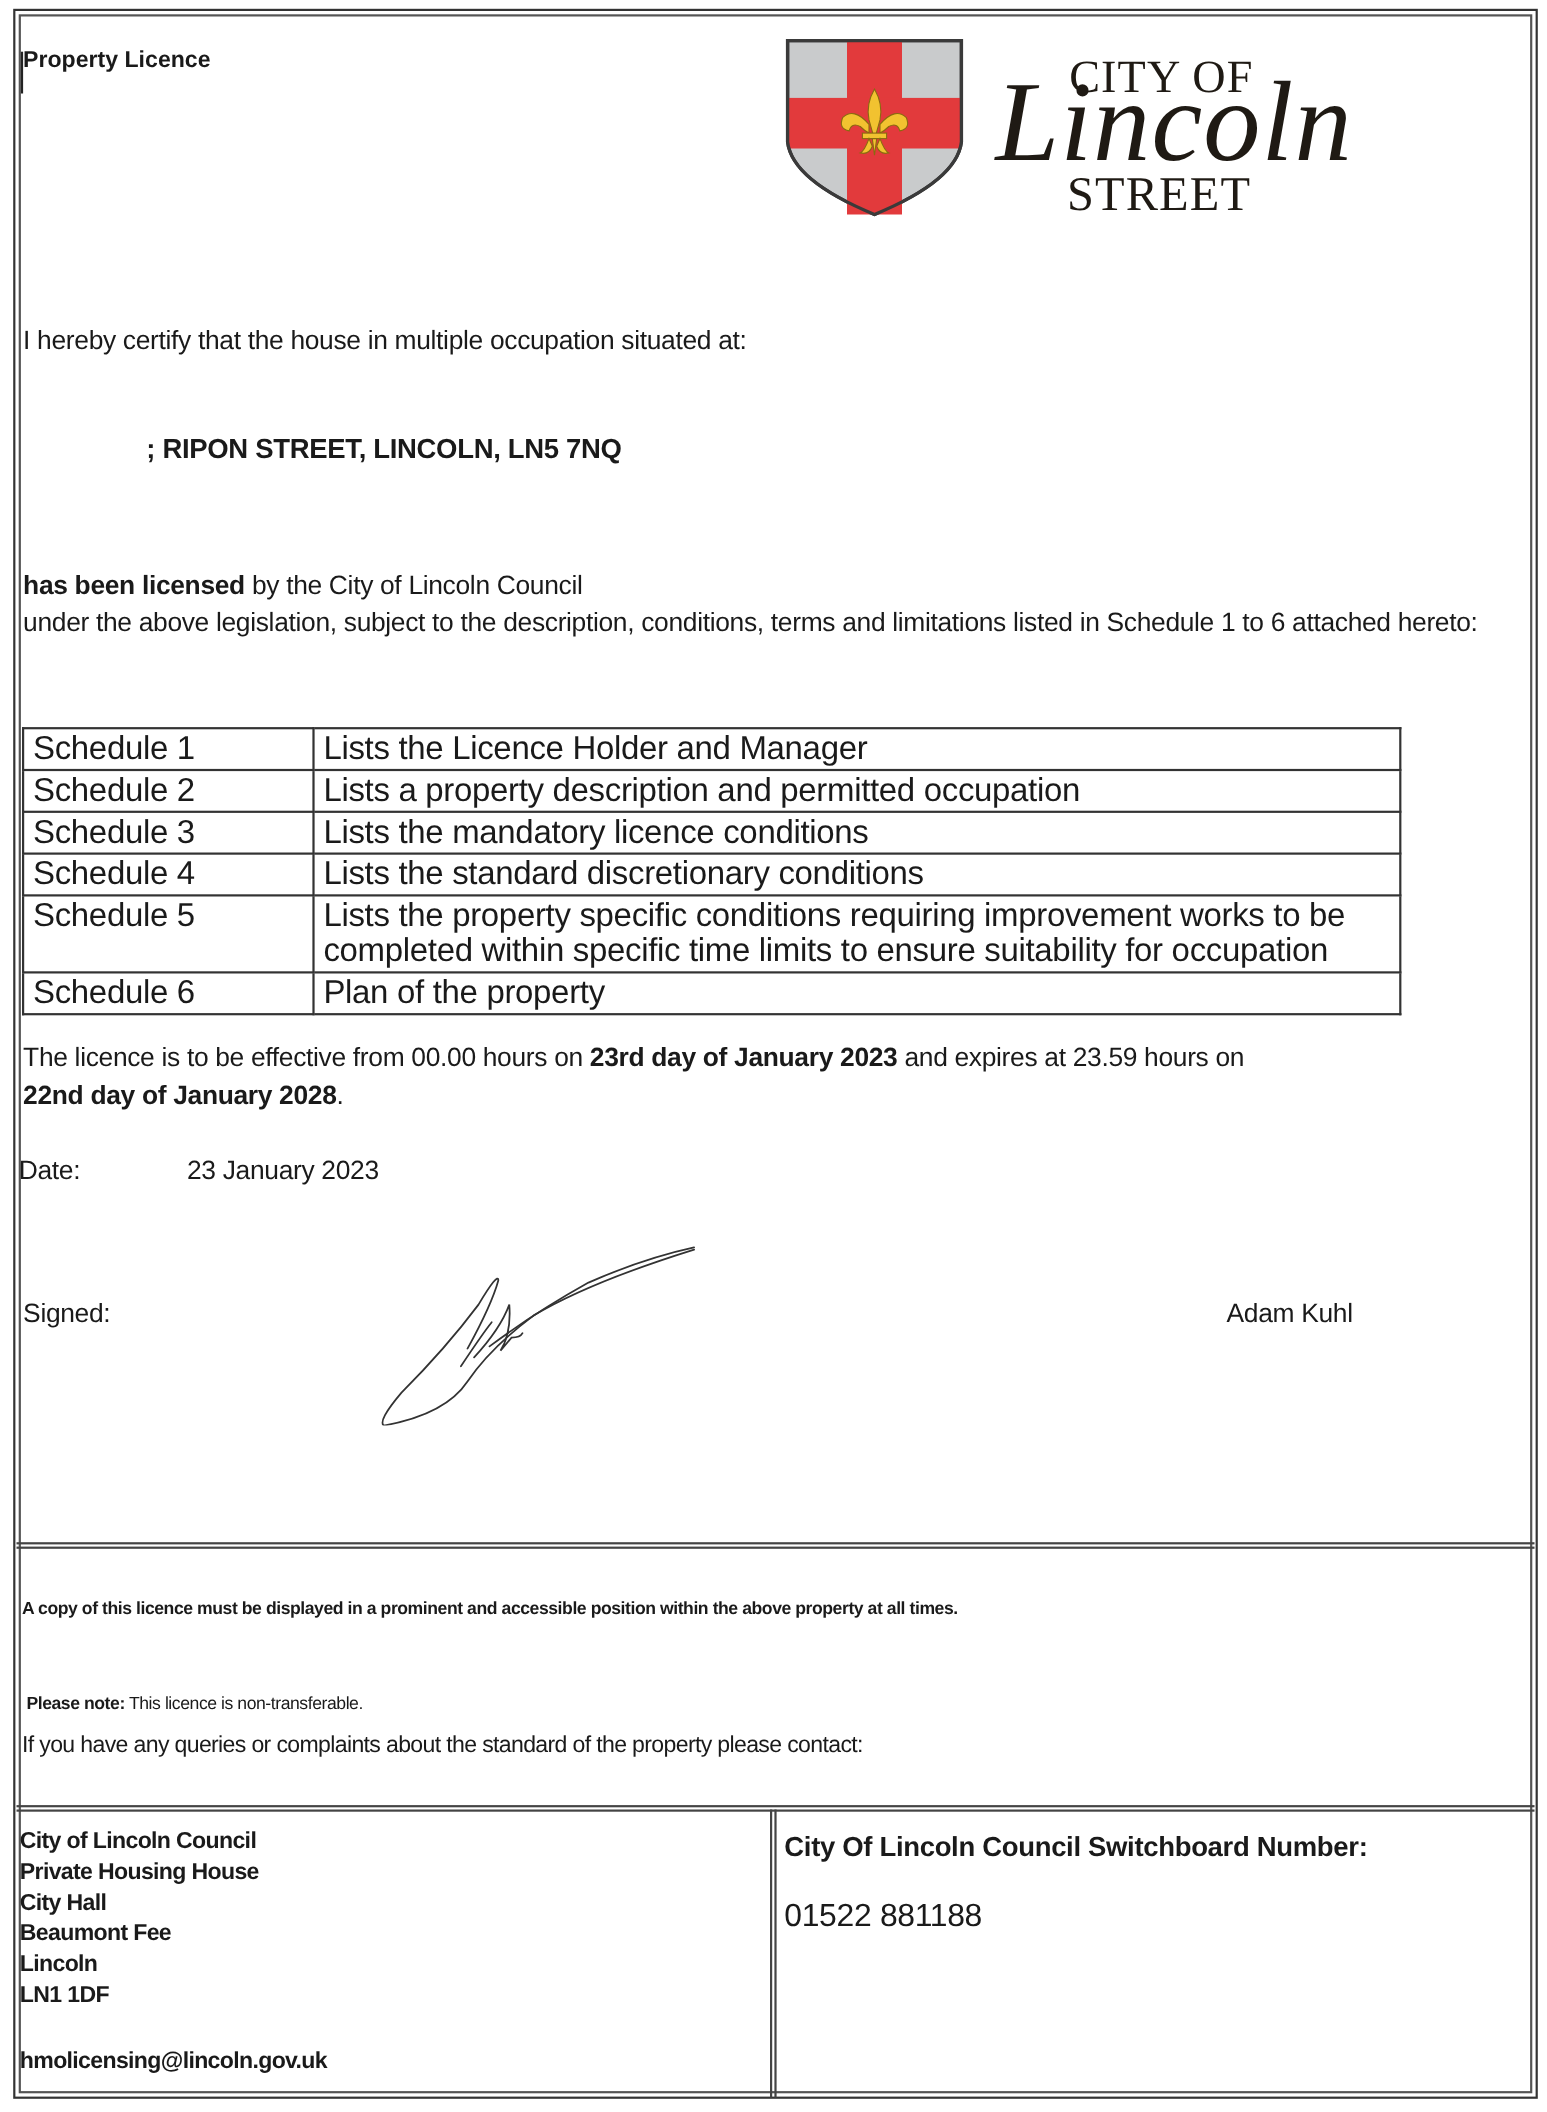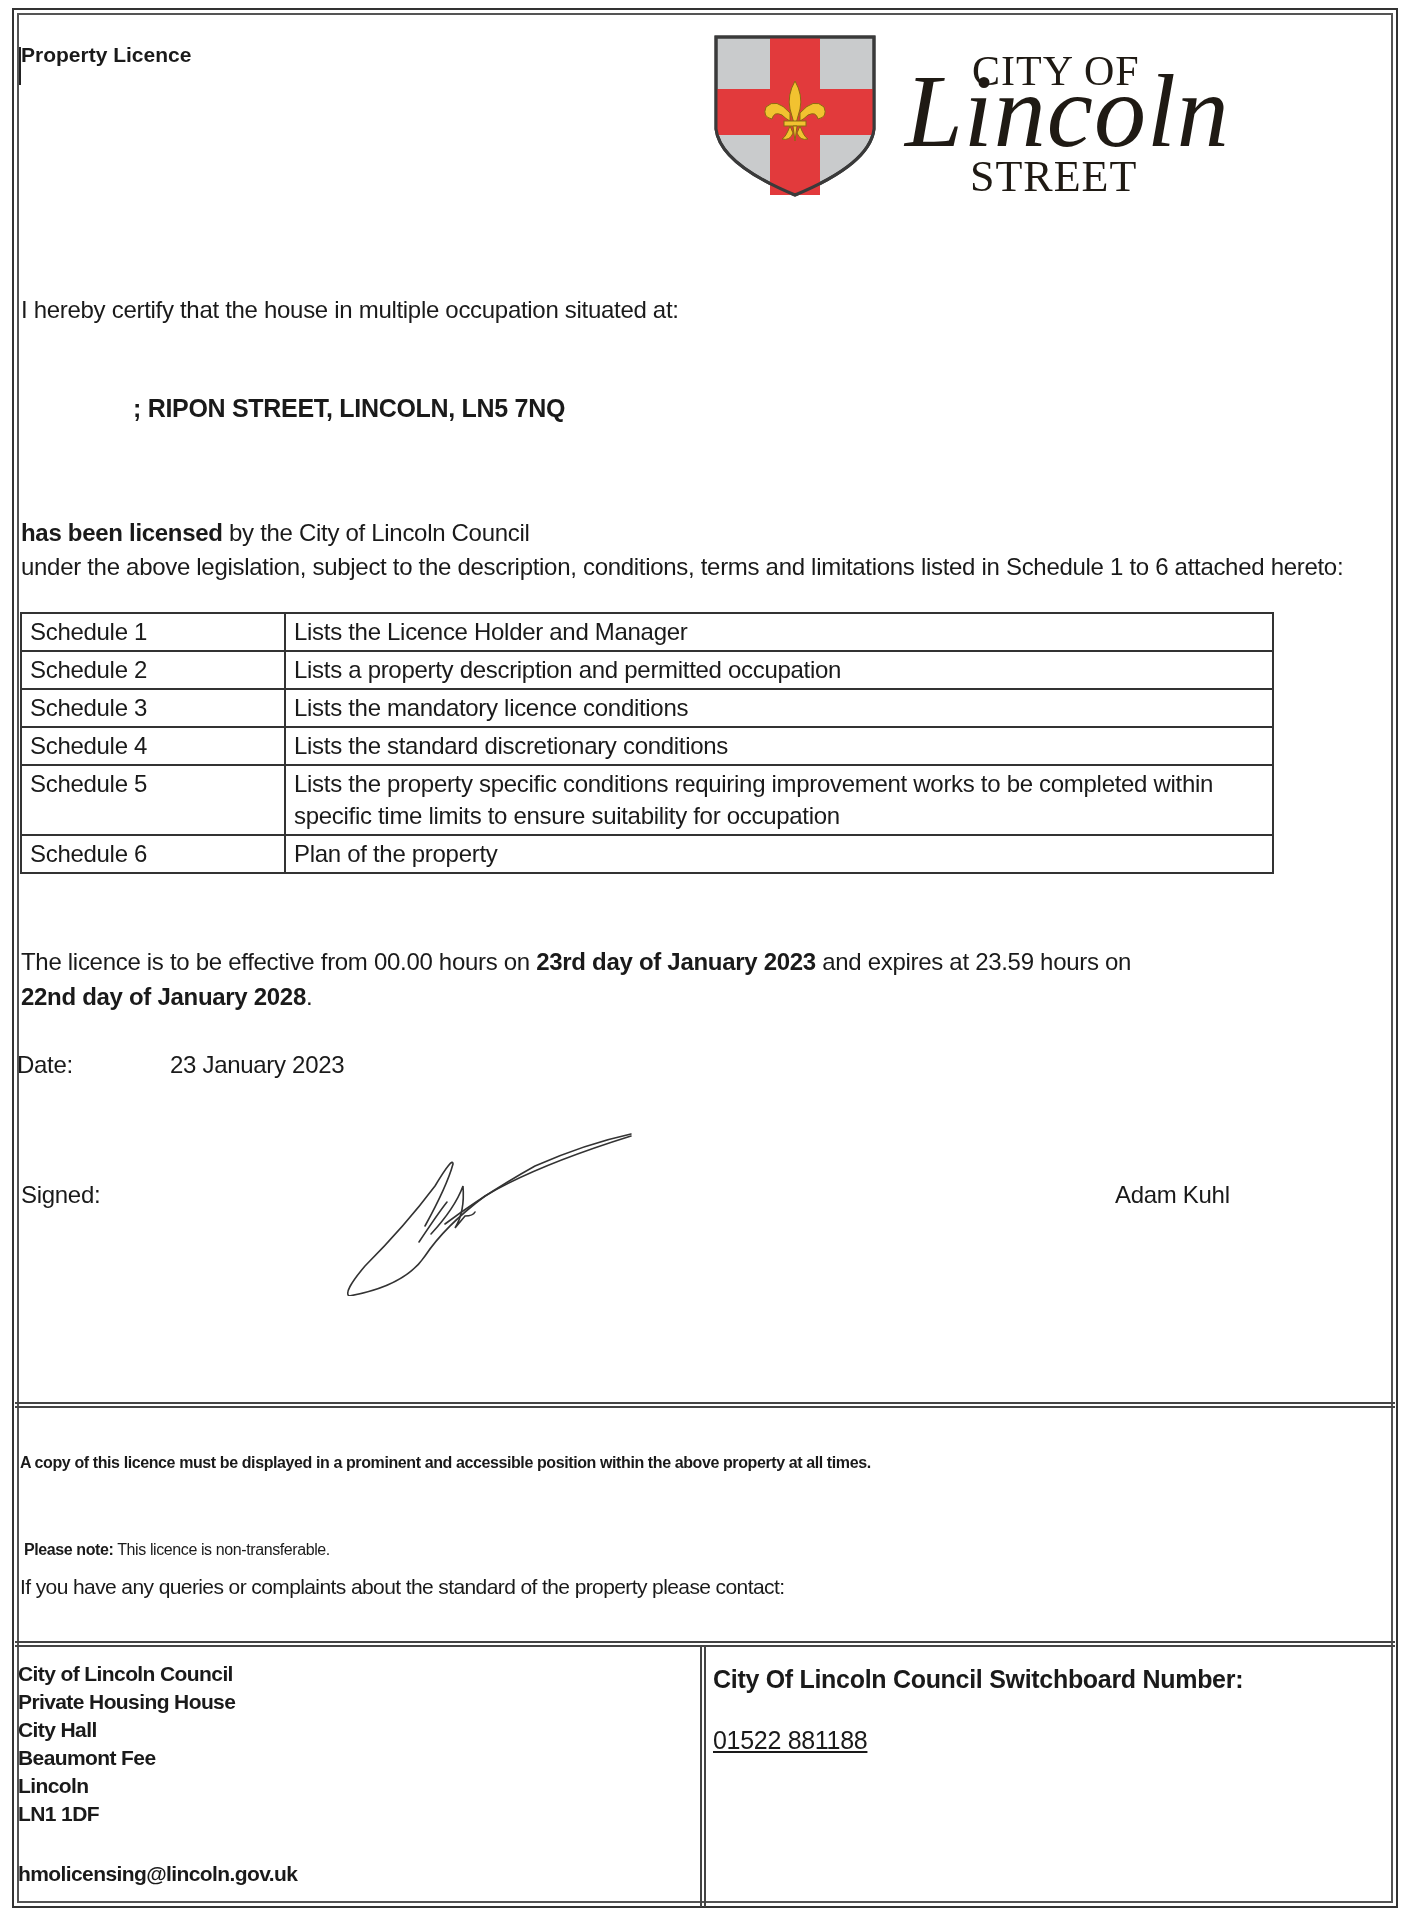--- a/index.html
+++ b/index.html
@@ -25,22 +25,22 @@
     .logo-text-lincoln { position: absolute; left: 195px; top: 30px; font-family: "Liberation Serif", serif; font-size: 104px; font-style: italic; color: #1f1a14; letter-spacing: 1px; line-height: 1; }
     .logo-text-council { position: absolute; left: 260px; top: 122px; font-family: "Liberation Serif", serif; font-size: 44px; color: #1f1a14; letter-spacing: 1px; }
 
     .subtitle { position: absolute; left: 6px; top: 223px; font-size: 26px; font-weight: bold; letter-spacing: -0.2px; }
     .certify { position: absolute; left: 6px; top: 285px; font-size: 24px; letter-spacing: -0.3px; }
     .address { position: absolute; left: 118px; top: 383px; font-size: 25px; font-weight: bold; letter-spacing: -0.3px; }
     .licensed { position: absolute; left: 6px; top: 505px; font-size: 24px; line-height: 34px; letter-spacing: -0.3px; width: 1370px; }
     .licensed b { font-weight: bold; }
 
     table.schedules {
-      position: absolute; left: 5px; top: 601px; width: 1254px; border-collapse: collapse;
-      font-size: 24px; letter-spacing: -0.3px;
+      position: absolute; left: 5px; top: 650px; width: 1254px; border-collapse: collapse;
+      font-size: 30px; letter-spacing: -0.3px;
     }
     table.schedules td { border: 2px solid #333; padding: 2px 8px; vertical-align: top; line-height: 32px; }
     table.schedules td.col1 { width: 264px; }
 
     .effective { position: absolute; left: 6px; top: 933px; font-size: 24px; line-height: 35px; width: 1370px; letter-spacing: -0.3px; }
     .effective b { font-weight: bold; }
 
     .date-row { position: absolute; left: 2px; top: 1040px; font-size: 24px; letter-spacing: -0.3px; }
     .date-label { position: absolute; left: 0; top: 0; }
     .date-value { position: absolute; left: 153px; top: 0; white-space: nowrap; }
@@ -57,21 +57,21 @@
     .please-note { position: absolute; left: 24px; top: 1541px; font-size: 16px; letter-spacing: -0.4px; }
     .please-note b { font-weight: bold; }
     .queries { position: absolute; left: 20px; top: 1575px; font-size: 21px; letter-spacing: -0.6px; }
 
     .vdivider { position: absolute; top: 1645px; left: 700px; width: 6px; height: 262px; border-left: 2px solid #444; border-right: 2px solid #444; }
 
     .address-block { position: absolute; left: 18px; top: 1660px; font-size: 21px; font-weight: bold; line-height: 28px; letter-spacing: -0.6px; }
     .email { position: absolute; left: 18px; top: 1862px; font-size: 21px; letter-spacing: -0.6px; font-weight: bold; }
 
     .switch-title { position: absolute; left: 713px; top: 1665px; font-size: 25px; font-weight: bold; letter-spacing: -0.3px; }
-    .switch-number { position: absolute; left: 713px; top: 1726px; font-size: 25px; letter-spacing: -0.3px; text-decoration: underline; }
+    .switch-number { position: absolute; left: 713px; top: 1726px; font-size: 29px; letter-spacing: -0.3px; }
   </style>
 </head>
 <body>
 
 <div class="frame">
   <div class="frame-inner"></div>
 </div>
 
 <div class="section-main">
   <div class="cursor"></div>

